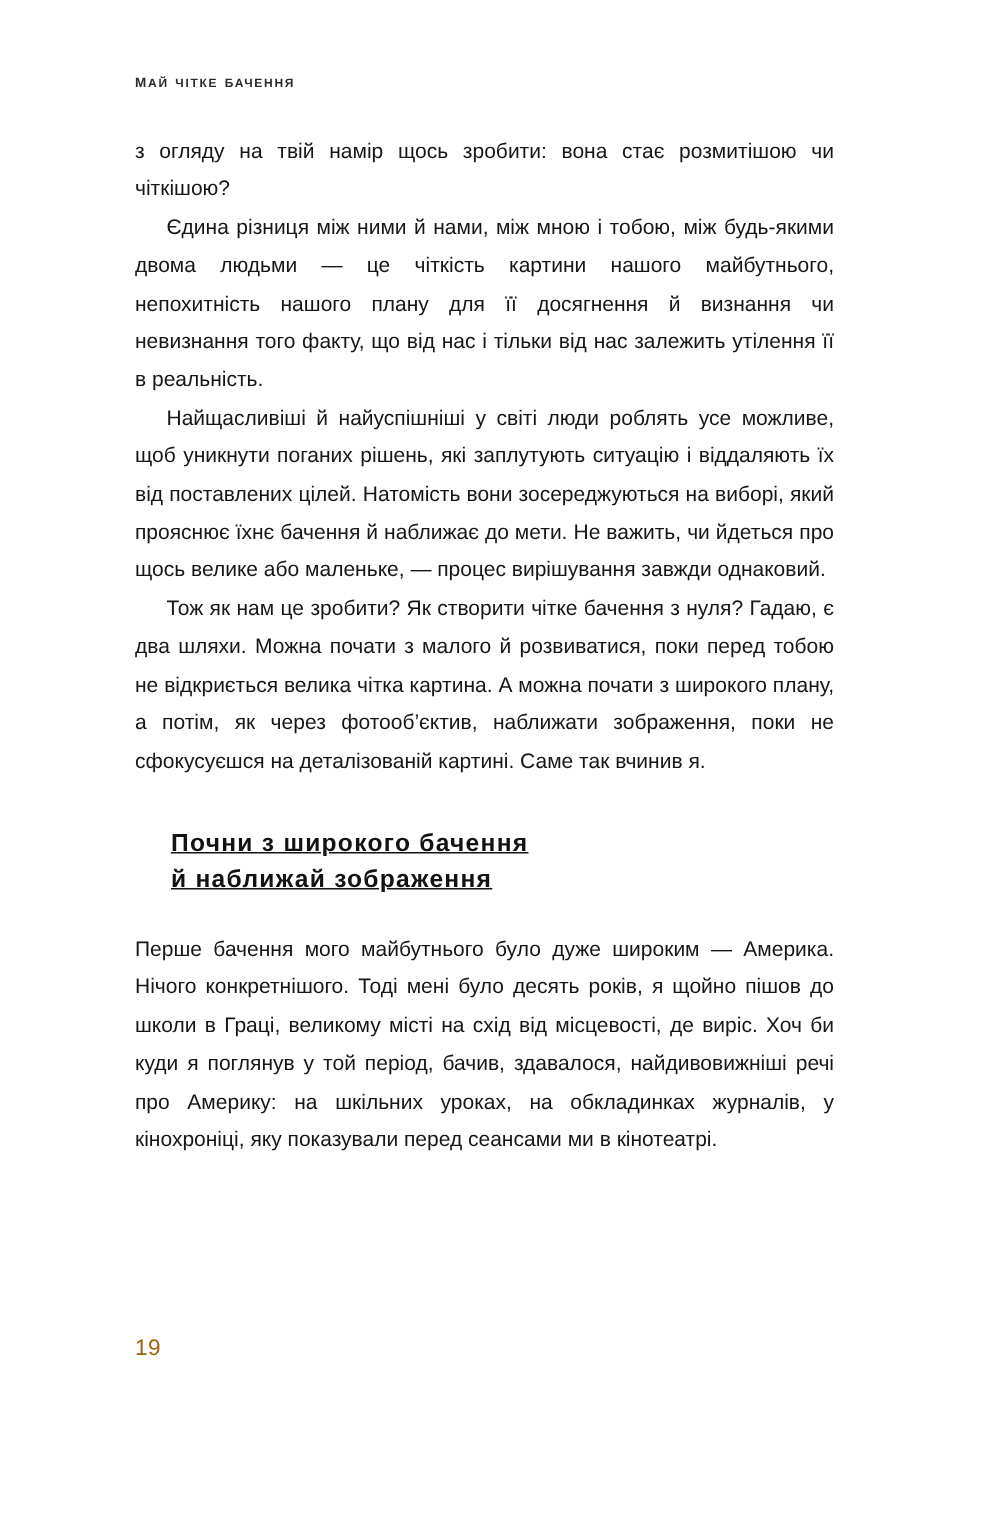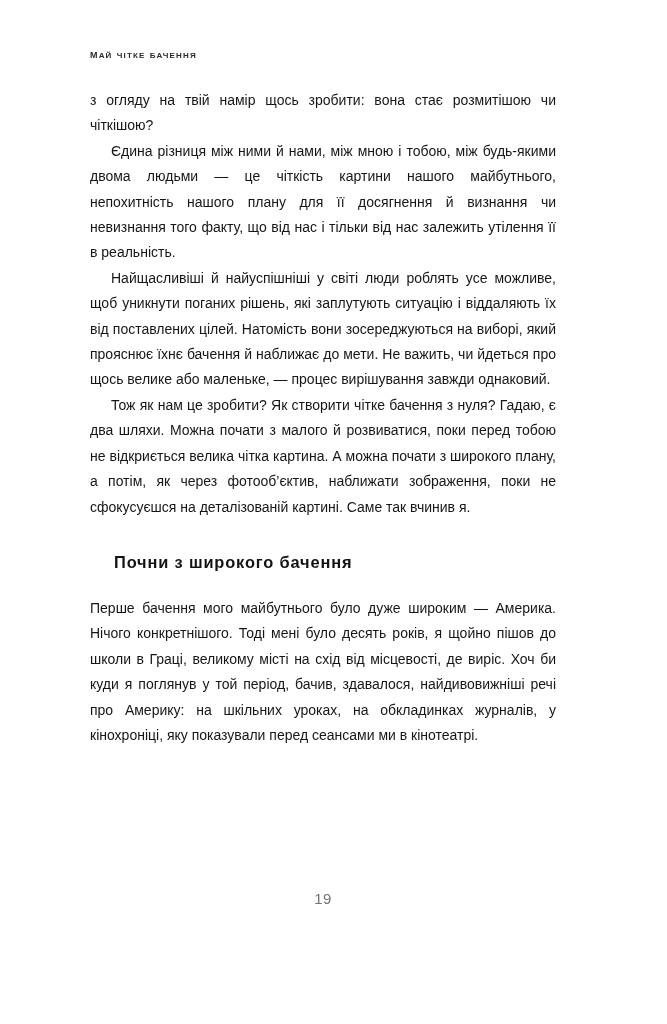--- a/index.html
+++ b/index.html
@@ -68,39 +68,40 @@
     margin: 0;
     padding: 0;
     font-family: "Liberation Sans", "DejaVu Sans", sans-serif;
     font-weight: bold;
     font-size: 16.4px;
     line-height: 24px;
     letter-spacing: 0.85px;
     color: #131313;
     margin-left: 24px;
     text-align: left;
+    text-decoration: underline;
   }
 
   .heading-block {
     padding-top: 30px;
     padding-bottom: 22px;
   }
 
   .heading-line { display: block; }
 
   
   .folio {
     position: absolute;
     top: 891px;
     left: 90px;
     width: 466px;
-    text-align: center;
+    text-align: left;
     font-family: "Liberation Sans", "DejaVu Sans", sans-serif;
     font-size: 15px;
-    color: #737373;
+    color: #a16207;
     line-height: 1;
     letter-spacing: 0.3px;
   }
 </style>
 </head>
 <body>
 
 <div class="page">
 
   <div class="running-head">Май чітке бачення</div>
@@ -111,20 +112,21 @@
 
     <p class="body-par indent">Єдина різниця між ними й нами, між мною і тобою, між будь-якими двома людьми — це чіткість картини нашого майбутнього, непохитність нашого плану для її досягнення й визнання чи невизнання того факту, що від нас і тільки від нас залежить утілення її в реальність.</p>
 
     <p class="body-par indent">Найщасливіші й найуспішніші у світі люди роблять усе можливе, щоб уникнути поганих рішень, які заплутують ситуацію і віддаляють їх від поставлених цілей. Натомість вони зосереджуються на виборі, який прояснює їхнє бачення й наближає до мети. Не важить, чи йдеться про щось велике або маленьке, — процес вирішування завжди однаковий.</p>
 
     <p class="body-par indent">Тож як нам це зробити? Як створити чітке бачення з нуля? Гадаю, є два шляхи. Можна почати з малого й розвиватися, поки перед тобою не відкриється велика чітка картина. А можна почати з широкого плану, а потім, як через фотооб’єктив, наближати зображення, поки не сфокусуєшся на деталізованій картині. Саме так вчинив я.</p>
 
     <div class="heading-block">
       <h2 class="section-heading">
         <span class="heading-line">Почни з широкого бачення</span>
+        <span class="heading-line">й наближай зображення</span>
       </h2>
     </div>
 
     <p class="body-par">Перше бачення мого майбутнього було дуже широким — Америка. Нічого конкретнішого. Тоді мені було десять років, я щойно пішов до школи в Граці, великому місті на схід від місцевості, де виріс. Хоч би куди я поглянув у той період, бачив, здавалося, найдивовижніші речі про Америку: на шкільних уроках, на обкладинках журналів, у кінохроніці, яку показували перед сеансами ми в кінотеатрі.</p>
 
   </div>
 
   <div class="folio">19</div>
 
 </div>

